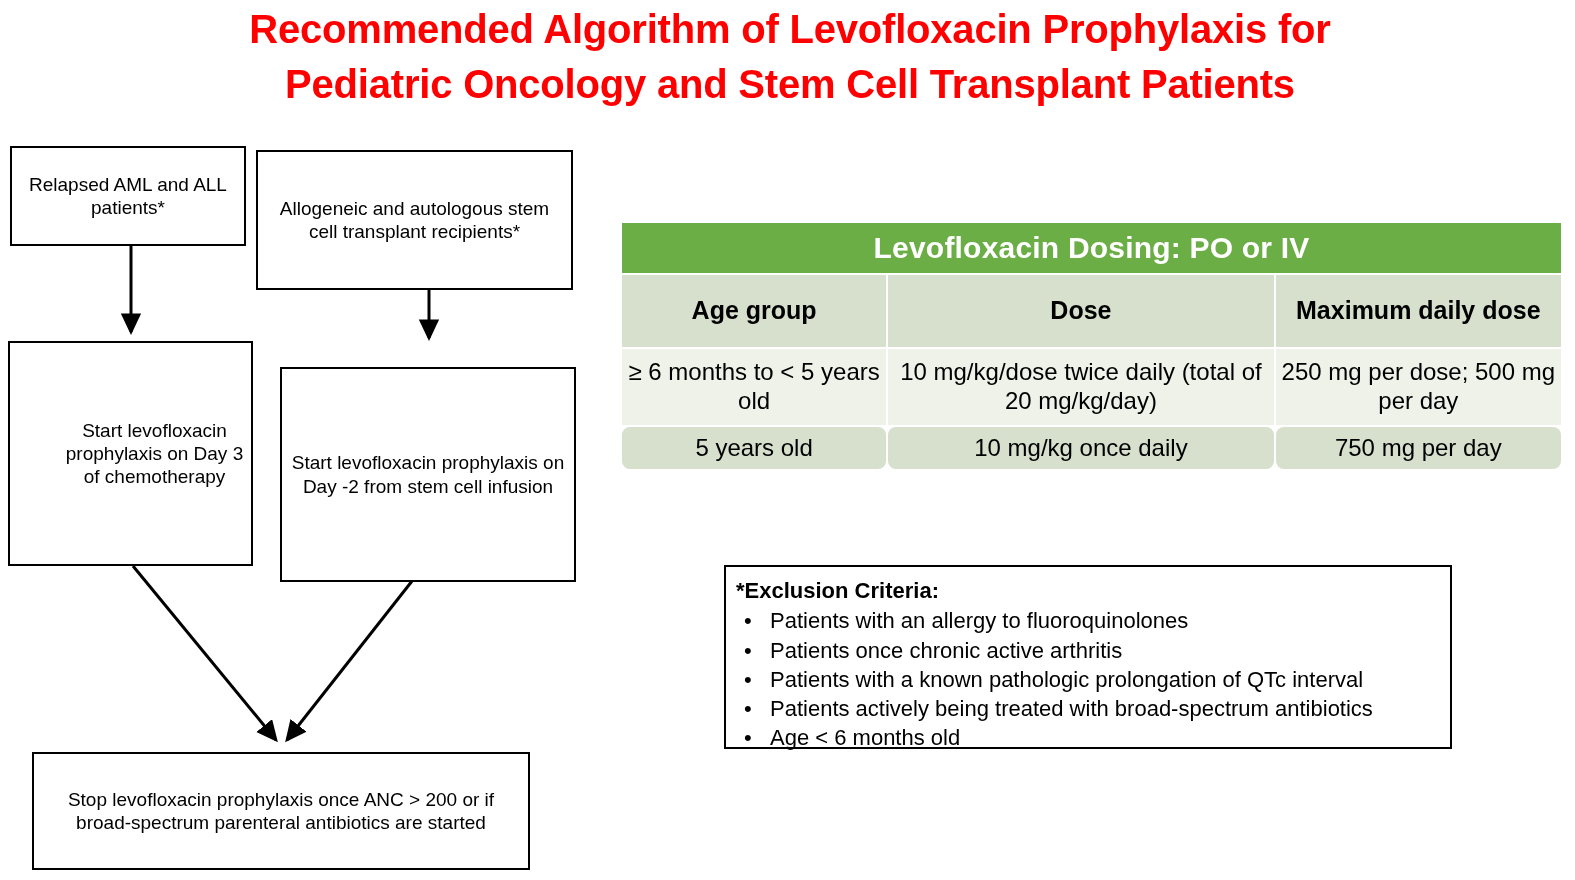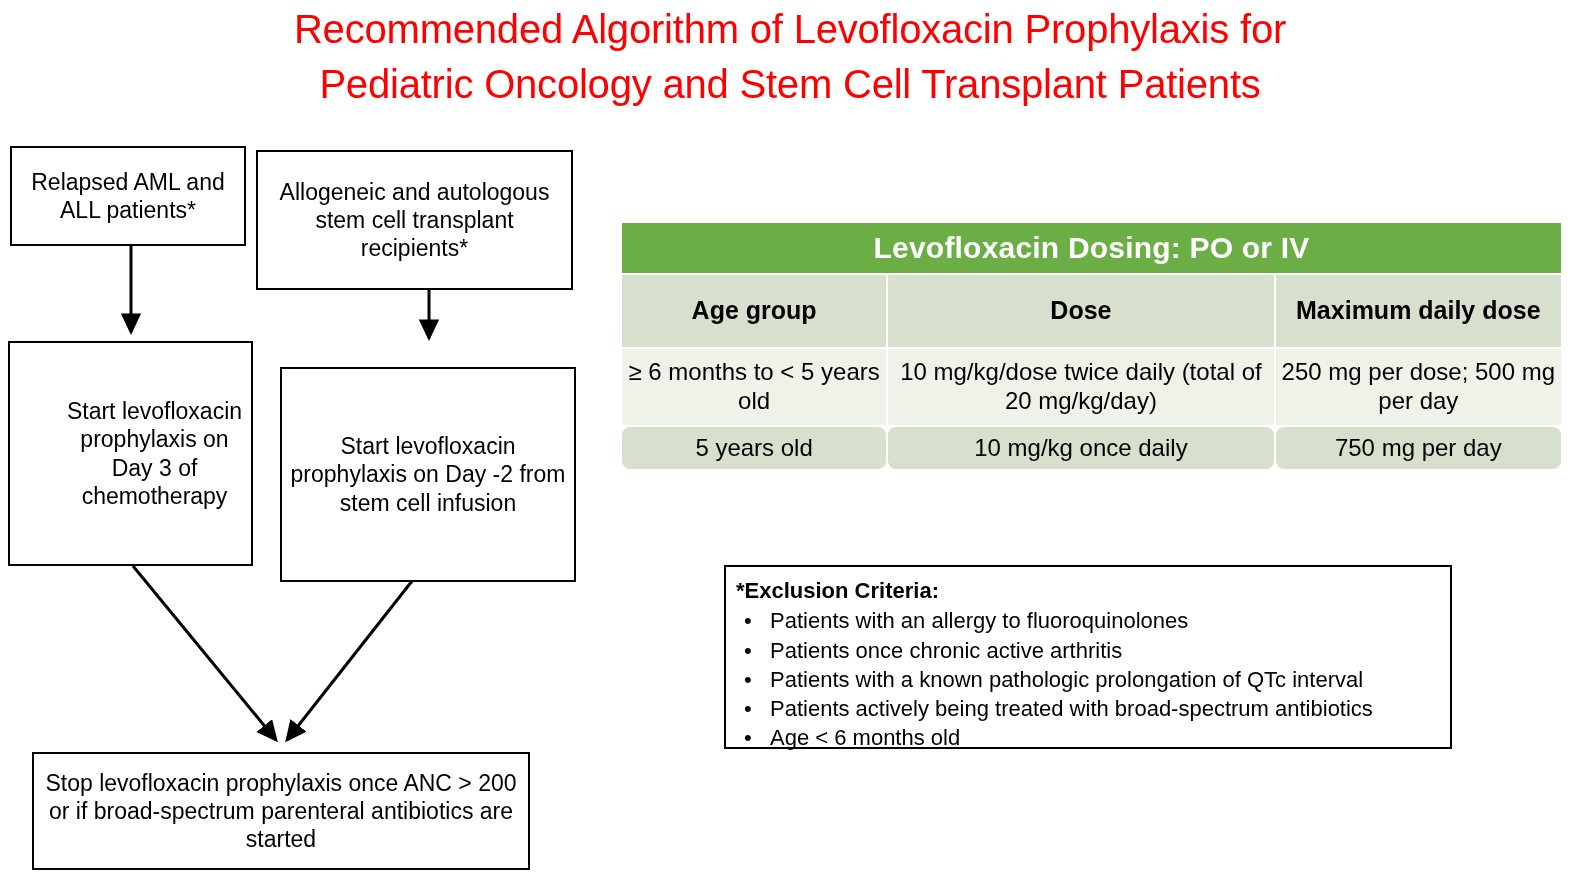--- a/index.html
+++ b/index.html
@@ -20,38 +20,38 @@
   }
 
   
   .title {
     position: absolute;
     left: 60px;
     top: 2px;
     width: 1460px;
     text-align: center;
     font-size: 40px;
-    font-weight: normal;
+    font-weight: bold;
     line-height: 1.38;
     color: #FF0000;
     letter-spacing: -0.2px;
   }
   .title .line { display: block; }
 
   
   .fbox {
     position: absolute;
     box-sizing: border-box;
     border: 2.5px solid #000000;
     background: #ffffff;
     display: flex;
     align-items: center;
     justify-content: flex-start;
     text-align: center;
-    font-size: 23px;
+    font-size: 19px;
     line-height: 1.22;
     color: #000000;
   }
   .fbox .txt { display: block; padding: 0 6px; }
 
   #box-relapsed  { left: 10px;  top: 146px; width: 236px; height: 100px; }
   #box-allo      { left: 256px; top: 150px; width: 317px; height: 140px; }
   #box-start-chemo { left: 8px;  top: 341px; width: 245px; height: 225px; padding-left: 48px; }
   #box-start-sct   { left: 280px; top: 367px; width: 296px; height: 215px; }
   #box-stop        { left: 32px;  top: 752px; width: 498px; height: 118px; }

